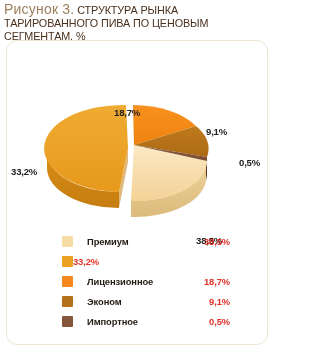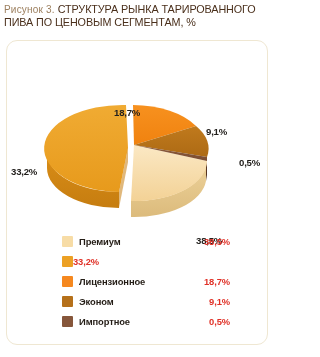--- a/index.html
+++ b/index.html
@@ -22,21 +22,21 @@
     left: 4px;
     top: 3px;
     width: 268px;
     line-height: 13px;
     font-size: 10.5px;
     letter-spacing: -0.1px;
   }
   #figure-title .fig-label {
     color: #9c7f5e;
     font-weight: normal;
-    font-size: 10px;
+    font-size: 14px;
     letter-spacing: 0.2px;
   }
   #figure-title .fig-headline {
     color: #4a2f1b;
     font-weight: normal;
     font-size: 10.8px;
     letter-spacing: -0.1px;
   }
 
   
@@ -90,21 +90,21 @@
     height: 20px;
   }
   .legend-swatch {
     width: 11px;
     height: 11px;
     flex: 0 0 11px;
     border-radius: 1px;
   }
   .legend-label {
     flex: 1 1 auto;
-    margin-left: 6px;
+    margin-left: 14px;
     font-size: 9.4px;
     font-weight: bold;
     color: #241d16;
     letter-spacing: -0.1px;
     white-space: nowrap;
   }
   .legend-value {
     flex: 0 0 auto;
     text-align: right;
     font-size: 9.4px;

